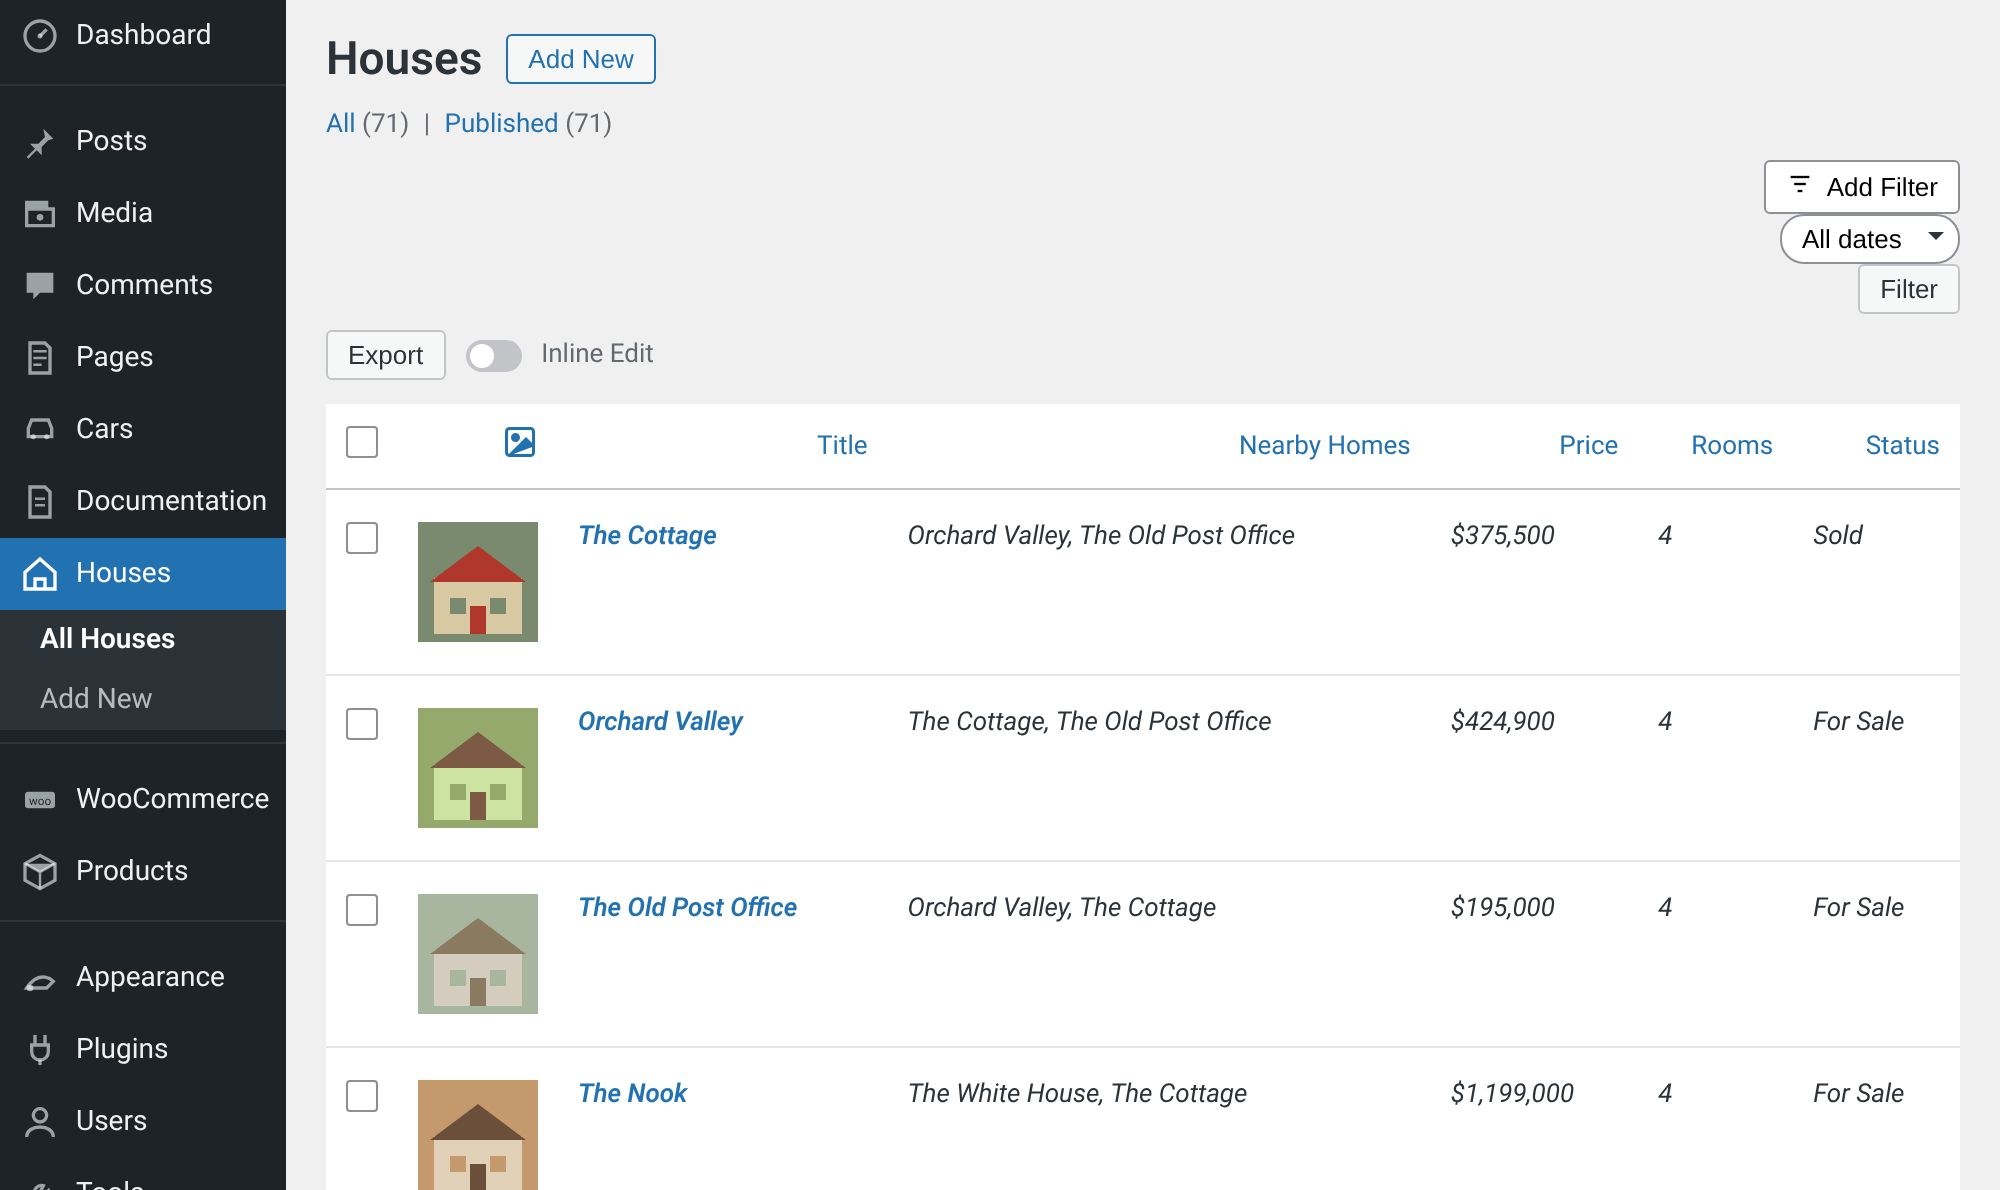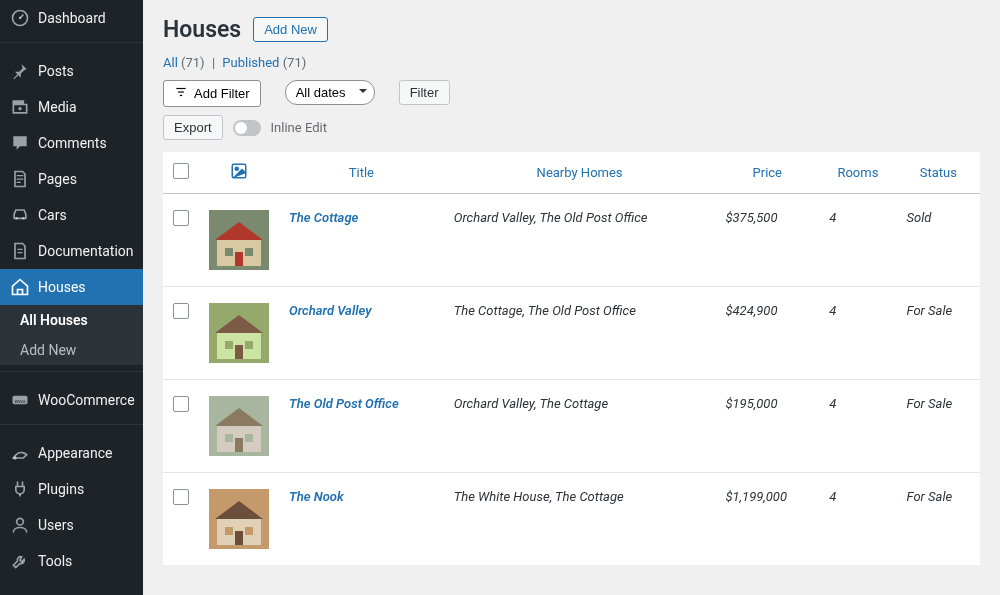--- a/index.html
+++ b/index.html
@@ -25,33 +25,33 @@
   .main { flex: 1; background: #f0f0f1; padding: 16px 20px 0 20px; overflow: hidden; }
   .page-head { display: flex; align-items: center; gap: 12px; margin-bottom: 12px; }
   .page-head h1 { font-size: 23px; font-weight: 600; }
   .btn { border: 1px solid #2271b1; color: #2271b1; background: #f6f7f7; padding: 4px 10px; border-radius: 3px; font-size: 13px; cursor: pointer; }
   .gray-btn { border: 1px solid #c3c4c7; color: #2c3338; background: #f6f7f7; padding: 4px 10px; border-radius: 3px; font-size: 13px; cursor: pointer; }
 
   .subsubsub { margin-bottom: 10px; font-size: 13px; color: #646970; }
   .subsubsub a { color: #2271b1; cursor: pointer; }
   .subsubsub .sep { margin: 0 4px; color: #646970; }
 
-  .toolbar { display: flex; align-items: flex-start; gap: 24px; margin-bottom: 8px; }
+  .toolbar { display: flex; align-items: flex-end; gap: 0; margin-bottom: 8px; flex-direction: column; }
   .select { appearance: none; border: 1px solid #8c8f94; background: #fff; padding: 4px 28px 4px 10px; border-radius: 12px; font-size: 13px; cursor: pointer; position: relative; }
   .select-wrap { position: relative; display: inline-block; }
   .select-wrap::after { content: ""; position: absolute; right: 8px; top: 50%; transform: translateY(-50%); border: 4px solid transparent; border-top-color: #2c3338; pointer-events: none; }
   .add-filter-btn { display: flex; align-items: center; gap: 6px; border: 1px solid #8c8f94; background: #fff; padding: 4px 10px; border-radius: 3px; font-size: 13px; cursor: pointer; }
   .toolbar2 { display: flex; align-items: center; gap: 10px; margin-bottom: 12px; }
   .toggle { width: 28px; height: 16px; border-radius: 10px; background: #c3c4c7; position: relative; cursor: pointer; }
   .toggle::after { content: ""; position: absolute; width: 12px; height: 12px; border-radius: 50%; background: #fff; left: 2px; top: 2px; }
   .inline-label { color: #646970; font-size: 13px; }
 
   
   table { width: 100%; border-collapse: collapse; background: #fff; }
-  thead th { text-align: center; font-weight: 400; color: #2271b1; border-bottom: 1px solid #c3c4c7; padding: 10px 10px; cursor: pointer; }
+  thead th { text-align: right; font-weight: 400; color: #2271b1; border-bottom: 1px solid #c3c4c7; padding: 10px 10px; cursor: pointer; }
   thead th.check-col, tbody td.check-col { width: 30px; text-align: center; }
   thead th.thumb-col { width: 50px; }
   tbody td { padding: 16px 10px; border-bottom: 1px solid #e5e5e5; vertical-align: top; color: #2c3338; font-style: italic; }
   tbody tr:last-child td { border-bottom: none; }
   .chk { width: 16px; height: 16px; border: 1px solid #8c8f94; border-radius: 2px; background: #fff; display: inline-block; cursor: pointer; }
   .title-link { color: #2271b1; font-weight: 600; cursor: pointer; }
   .thumb { width: 60px; height: 60px; display: block; }
   .img-icon { width: 18px; height: 18px; }
 </style>
 </head>
@@ -139,20 +139,29 @@
         </div>
         <div class="side-sep"></div>
         <div class="side-item">
           <span class="icon">
             <svg width="20" height="20" viewBox="0 0 24 24" fill="currentColor">
               <rect x="3" y="7" width="18" height="10" rx="2"></rect>
               <text x="12" y="15" font-size="7" text-anchor="middle" fill="#1d2327">woo</text>
             </svg>
           </span>
           <span>WooCommerce</span>
+        </div>
+        <div class="side-item">
+          <span class="icon">
+            <svg width="20" height="20" viewBox="0 0 24 24" fill="currentColor">
+              <path d="M12 2l9 5v10l-9 5-9-5V7z" fill="none" stroke="currentColor" stroke-width="2"></path>
+              <path d="M3 7l9 5 9-5M12 12v10" stroke="currentColor" stroke-width="1.5"></path>
+            </svg>
+          </span>
+          <span>Products</span>
         </div>
         <div class="side-sep"></div>
         <div class="side-item">
           <span class="icon">
             <svg width="20" height="20" viewBox="0 0 24 24" fill="currentColor">
               <path d="M4 18c8-12 16-4 16-4l-4 4H4z" fill="none" stroke="currentColor" stroke-width="2"></path>
               <circle cx="6" cy="18" r="2"></circle>
             </svg>
           </span>
           <span>Appearance</span>

